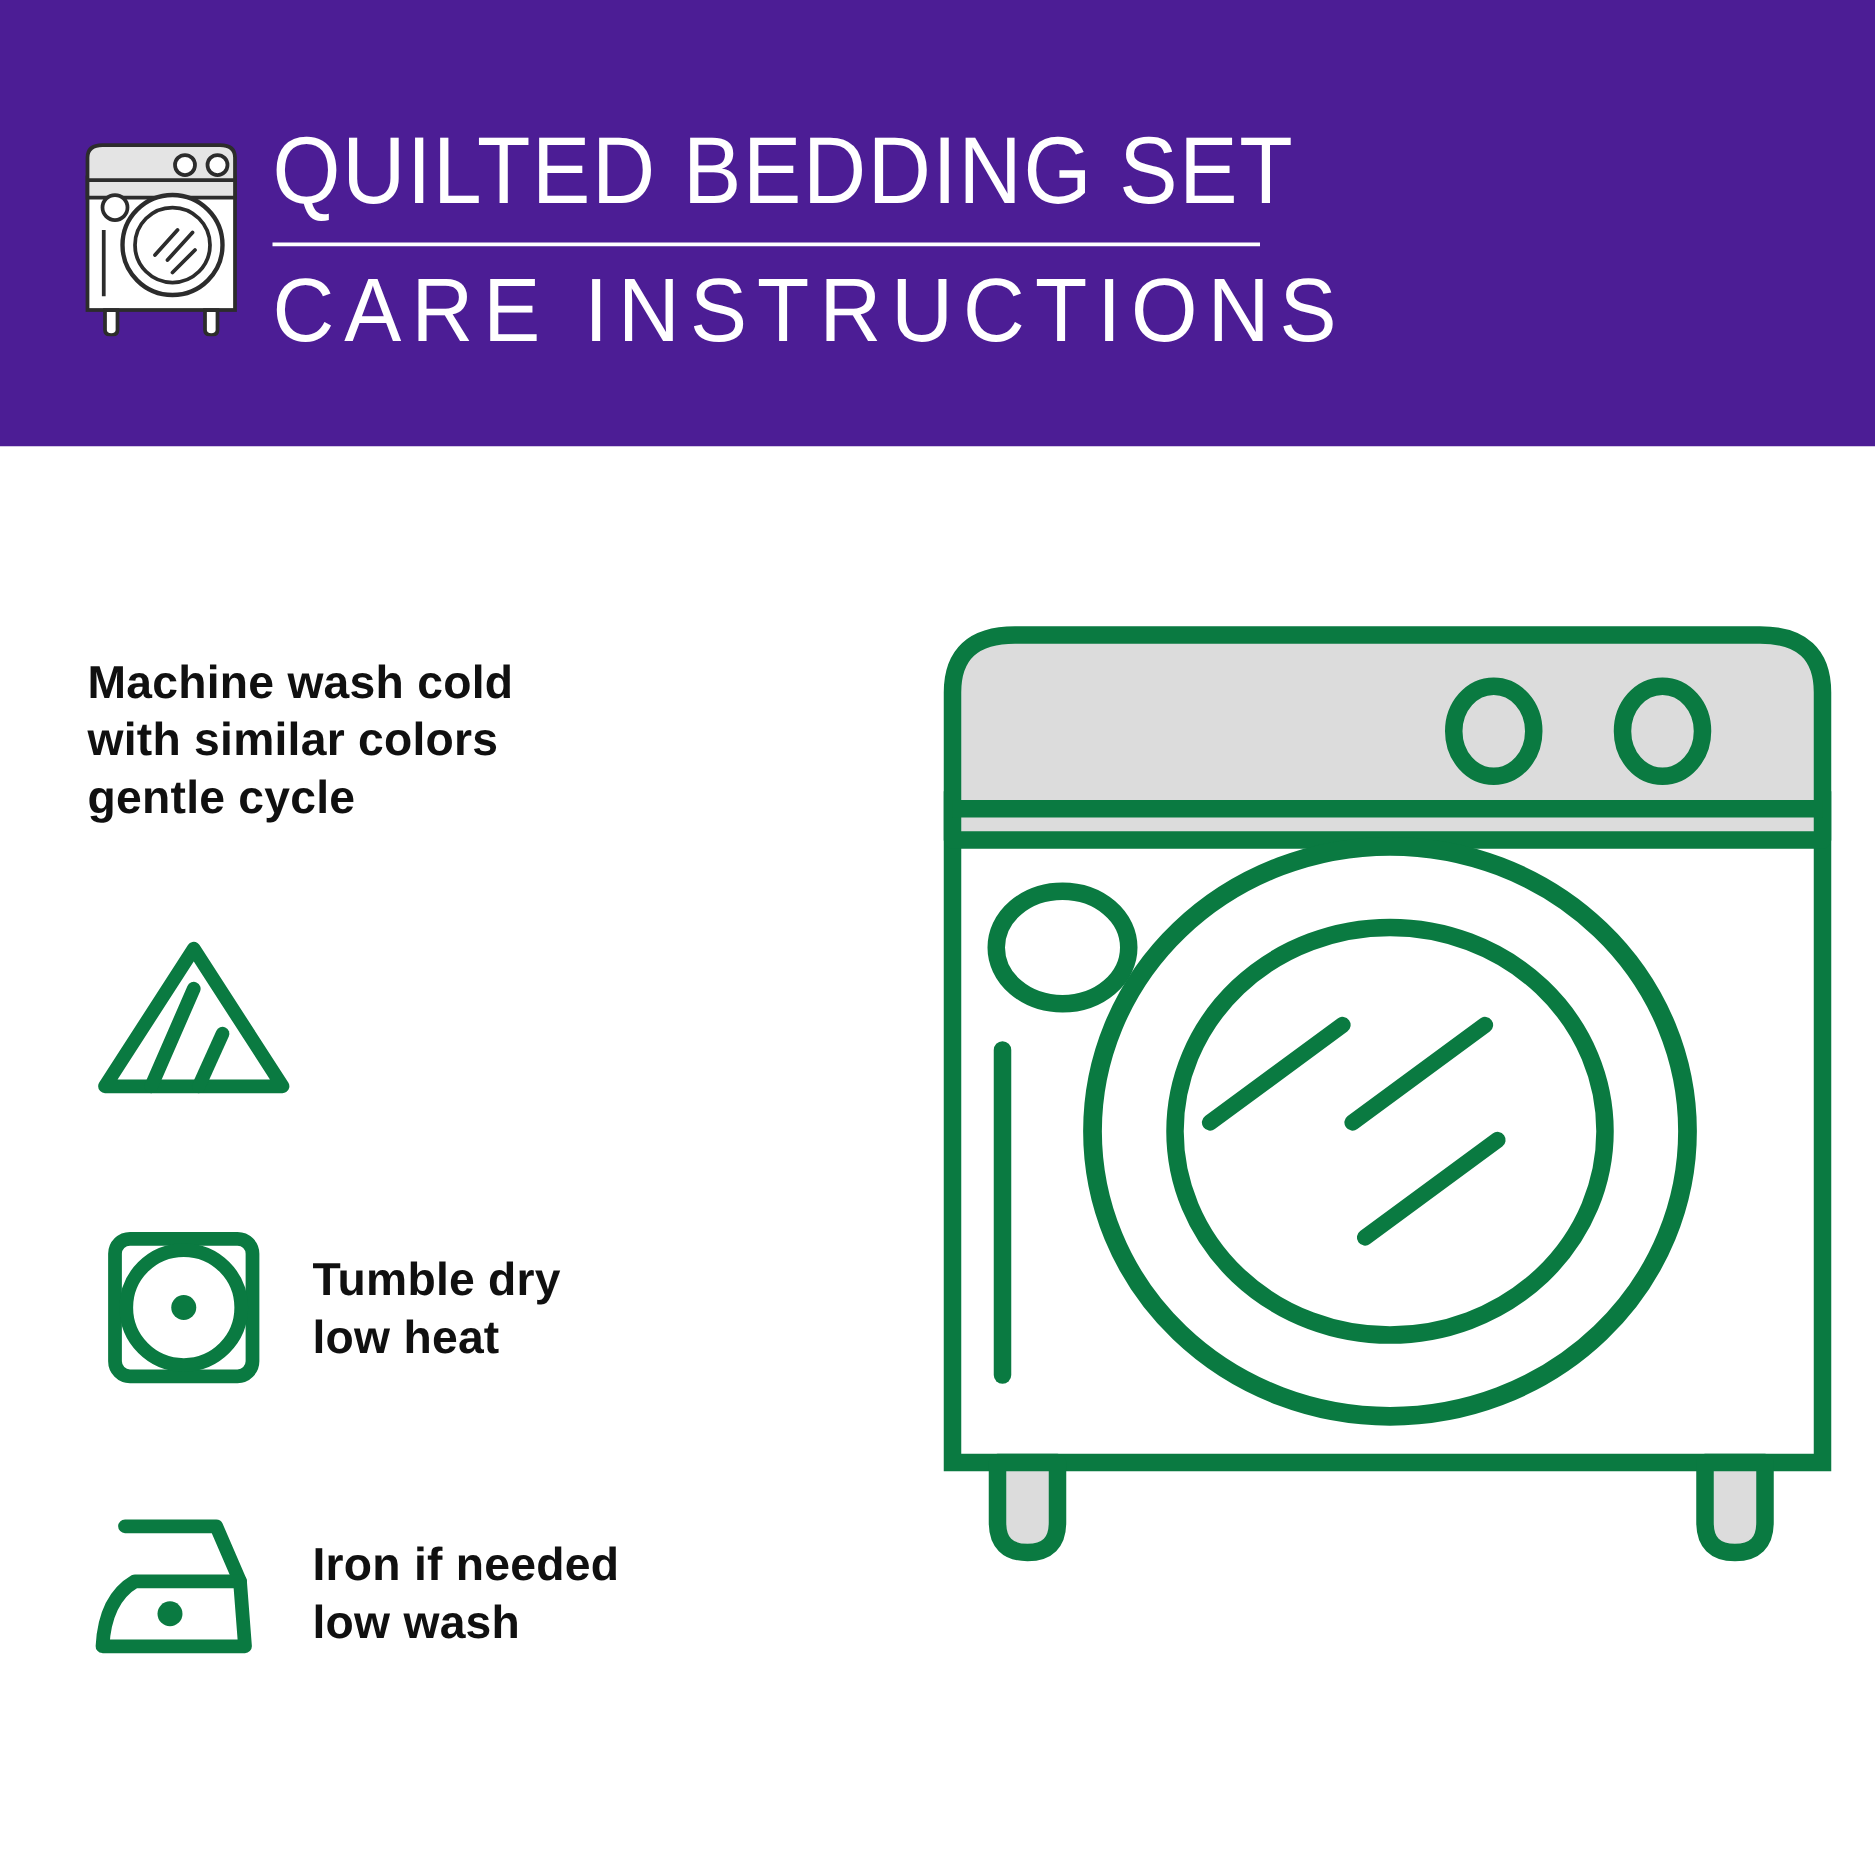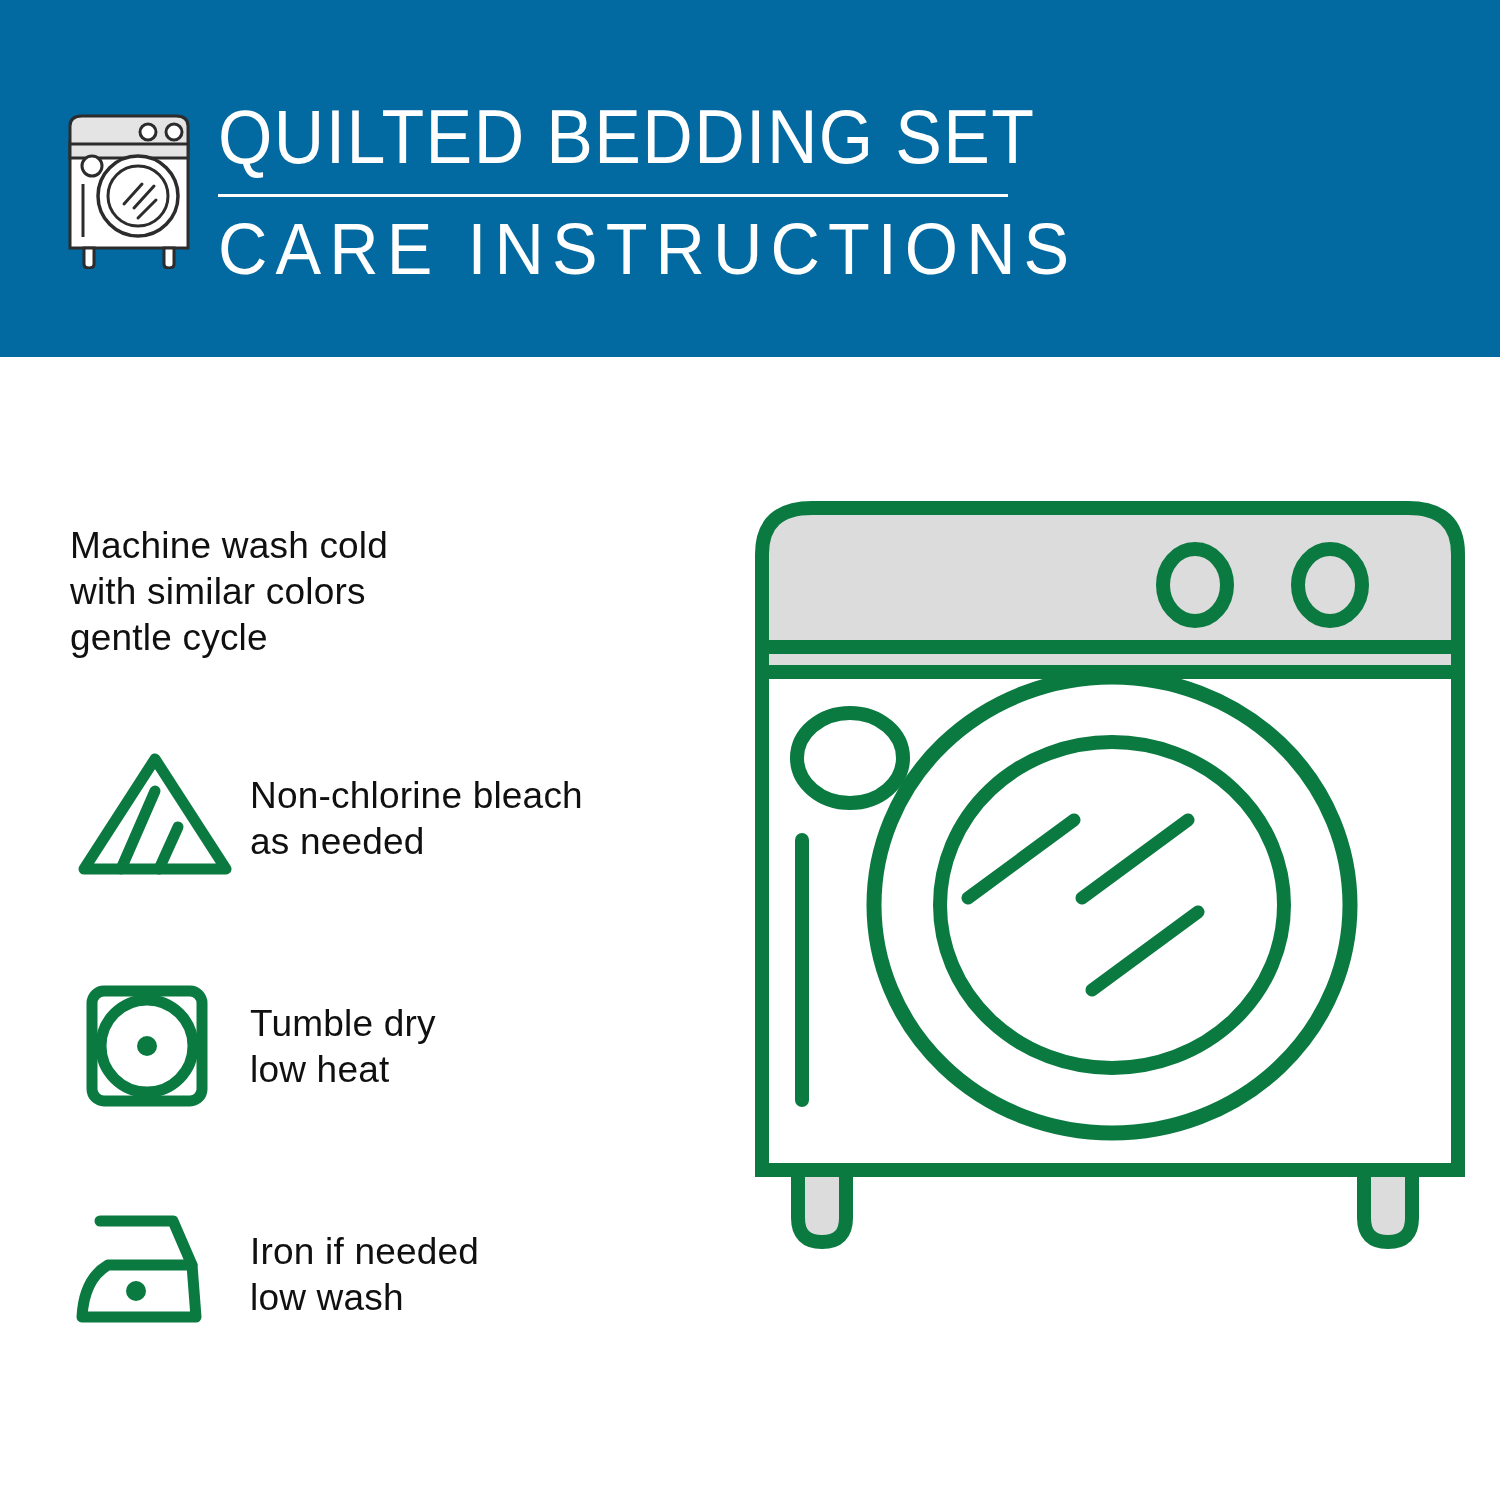--- a/index.html
+++ b/index.html
@@ -15,21 +15,21 @@
     position: relative;
   }
 
   
   #header-band {
     position: absolute;
     left: 0;
     top: 0;
     width: 1500px;
     height: 357px;
-    background: #0369a1;
+    background: #4c1d95;
     box-sizing: border-box;
   }
   #header-logo {
     position: absolute;
     left: 62px;
     top: 104px;
     width: 140px;
     height: 165px;
   }
   #header-text-block {
@@ -86,21 +86,21 @@
     display: flex;
     align-items: flex-start;
     justify-content: flex-start;
     padding-top: 10px;
   }
   .instruction-text {
     flex: 1 1 auto;
     color: #101010;
     font-size: 37px;
     line-height: 46px;
-    font-weight: 400;
+    font-weight: 700;
     padding-top: 22px;
     white-space: pre-line;
     letter-spacing: 0.2px;
   }
   .row-wash .instruction-text { padding-top: 18px; }
   .row-bleach .instruction-text { padding-top: 38px; }
   .row-dry .instruction-text { padding-top: 36px; }
   .row-iron .instruction-text { padding-top: 34px; }
 
   
@@ -163,22 +163,20 @@
       <svg viewBox="0 0 170 140" width="170" height="140" xmlns="http://www.w3.org/2000/svg">
         <g fill="none" stroke="#0A7A41" stroke-width="11" stroke-linecap="round" stroke-linejoin="round">
 
           <path d="M85 14 L 156 124 L 14 124 Z"></path>
 
           <line x1="85" y1="46" x2="51" y2="124"></line>
           <line x1="108" y1="82" x2="89" y2="124"></line>
         </g>
       </svg>
     </div>
-    <div class="instruction-text">Non-chlorine bleach
-as needed</div>
   </div>
 
   <div class="instruction-row row-dry">
     <div class="instruction-icon">
       <svg viewBox="0 0 170 140" width="170" height="140" xmlns="http://www.w3.org/2000/svg">
         <g fill="none" stroke="#0A7A41" stroke-width="11" stroke-linecap="round" stroke-linejoin="round">
           <rect x="22" y="16" width="110" height="110" rx="12" ry="12"></rect>
           <circle cx="77" cy="71" r="46"></circle>
         </g>
         <circle cx="77" cy="71" r="10" fill="#0A7A41"></circle>

